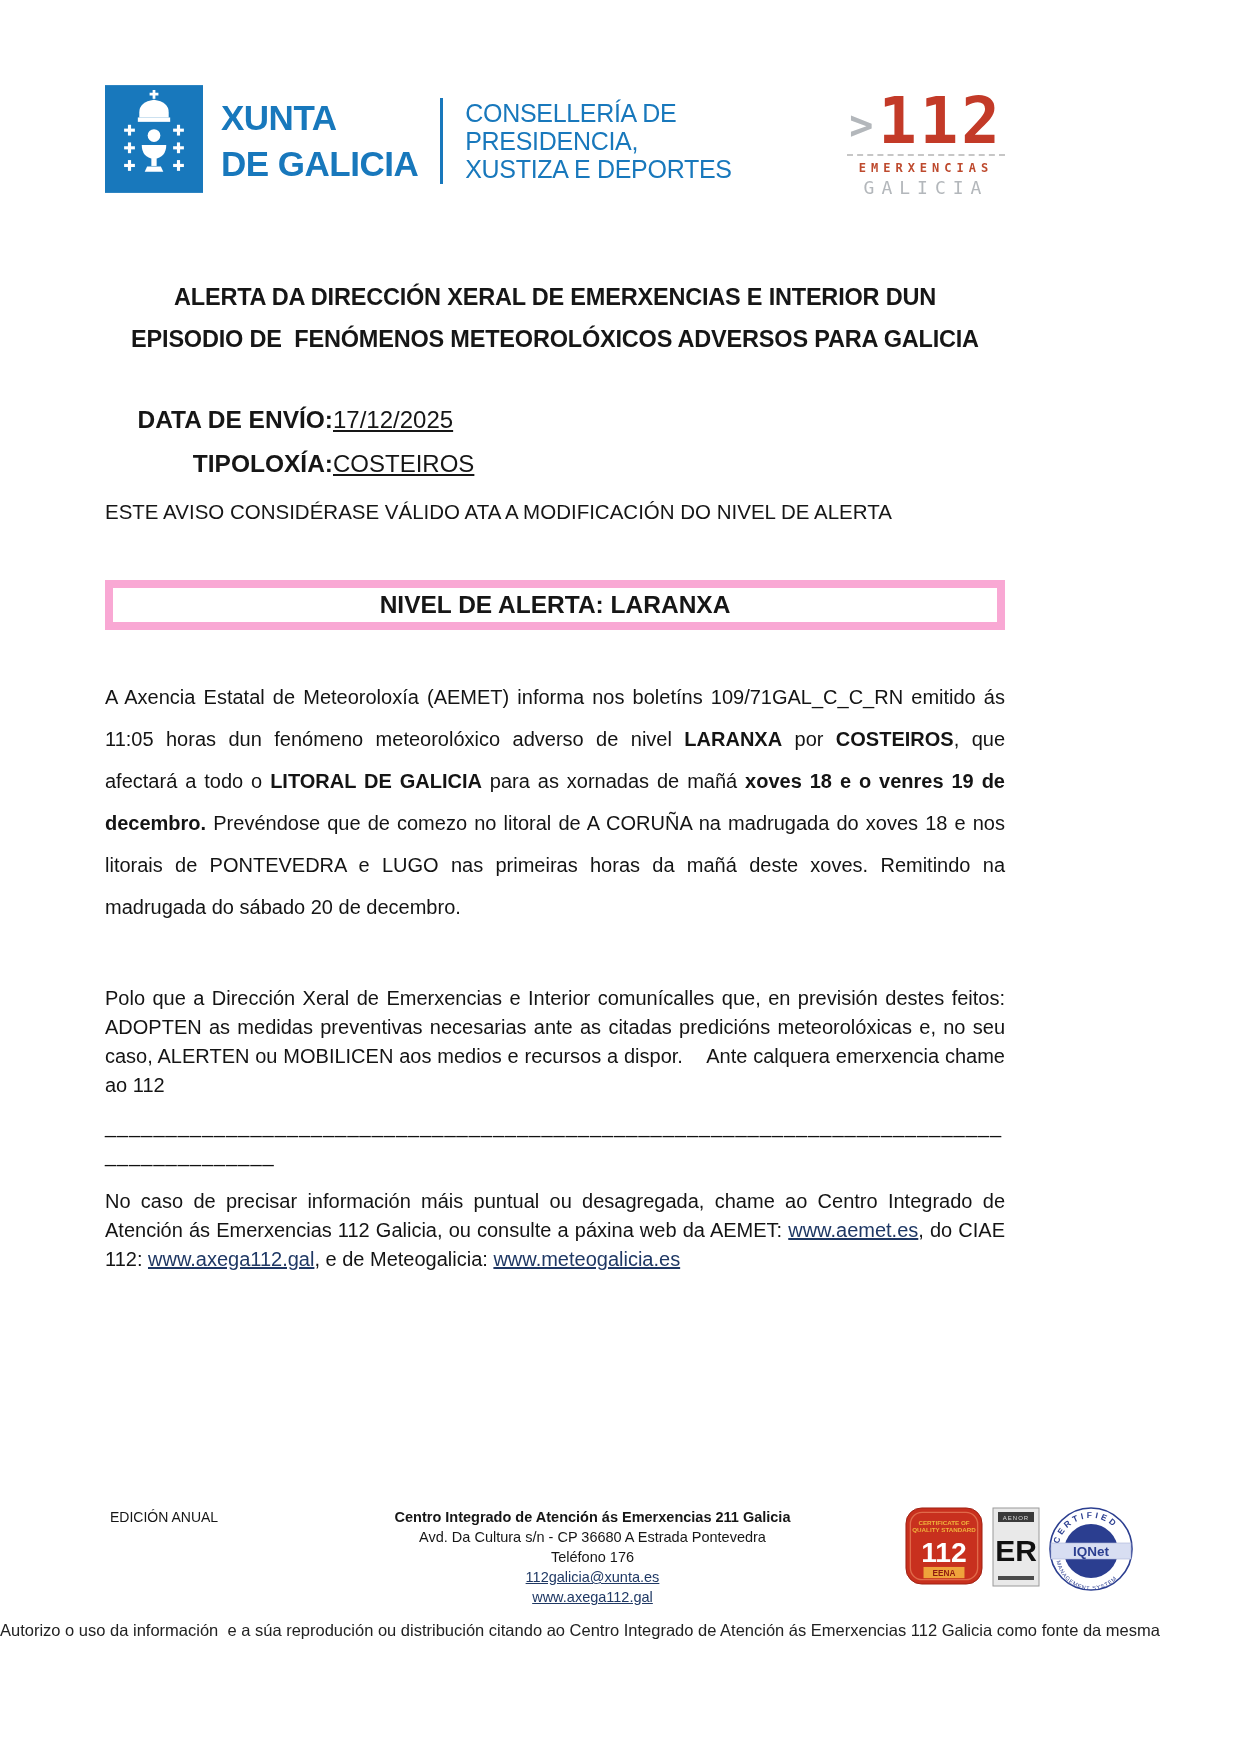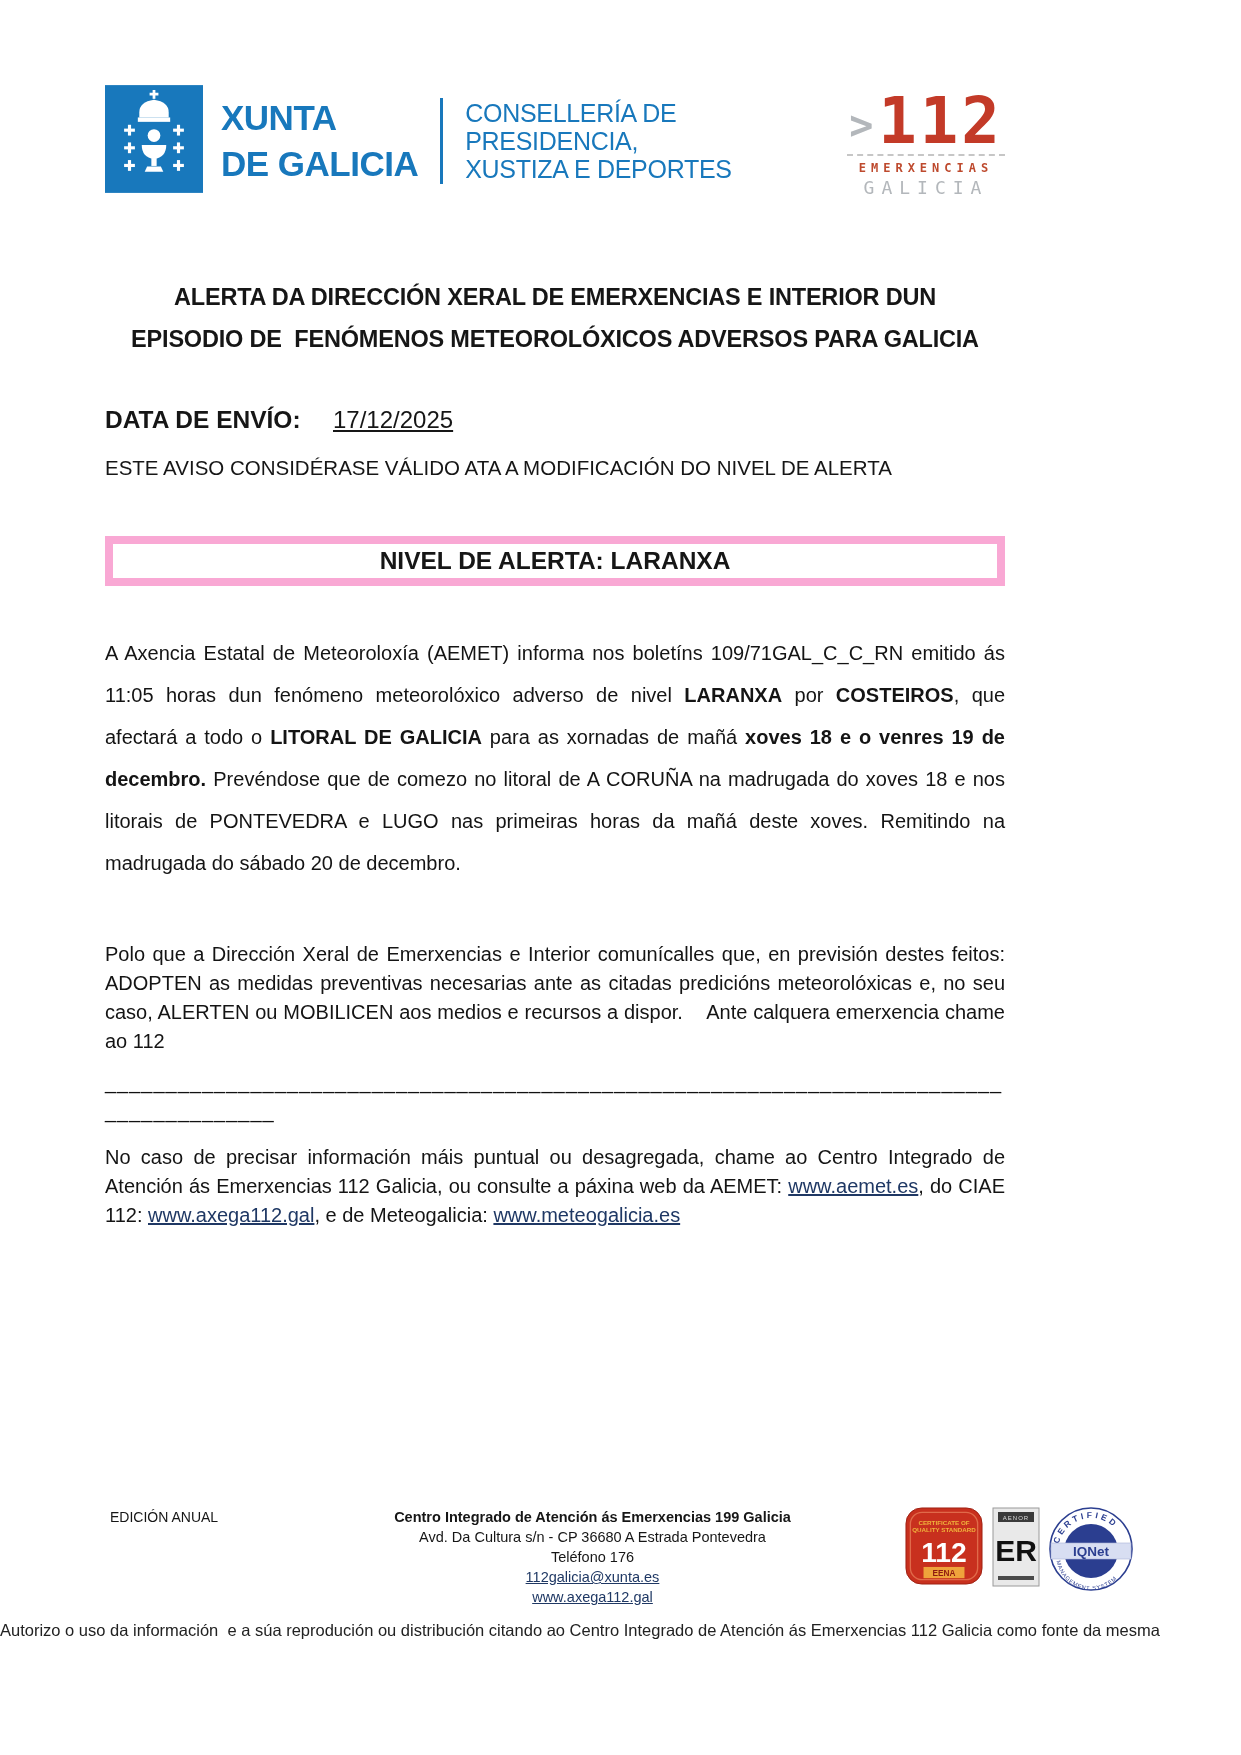--- a/index.html
+++ b/index.html
@@ -27,21 +27,21 @@
   .l112-chev{ color:var(--gray_112,#B3B7BB); font-family:"DejaVu Sans Mono",monospace; font-weight:700; font-size:40px; line-height:52px; margin-right:5px; }
   .l112-num{ color:var(--red_112,#C33A28); font-family:"DejaVu Sans Mono",monospace; font-weight:700; font-size:64px; line-height:60px; letter-spacing:3px; }
   .l112-dash{ width:158px; border-top:2px dashed #c6c6c6; margin:3px 0 5px; }
   .l112-emer{ color:var(--orange_emerxencias,#BE4A2E); font-family:"DejaVu Sans Mono",monospace; font-weight:700; font-size:12px; letter-spacing:5px; }
   .l112-gal{ color:var(--gray_112,#B3B7BB); font-family:"DejaVu Sans Mono",monospace; font-weight:400; font-size:18px; letter-spacing:7px; margin-top:2px; }
 
   
   .title{ margin-top:78px; text-align:center; font-weight:700; font-size:23.5px; line-height:42px; letter-spacing:-0.2px; }
   .meta-row{ margin-top:46px; display:flex; align-items:baseline; }
   .meta-row + .meta-row{ margin-top:16px; }
-  .meta-label{ display:inline-block; width:228px; font-weight:700; font-size:24.5px; }
+  .meta-label{ display:inline-block; width:228px; font-weight:700; font-size:24.5px;text-align:right; }
   .meta-value{ font-size:24px;text-decoration:underline; }
   .validity{ margin-top:22px; font-size:20.5px; }
 
   .alert-box{
     margin-top:56px; border:8px solid #f9a8d4; height:50px;
     display:flex; align-items:center; justify-content:center;
     font-weight:700; font-size:24.5px;
   }
 
   
@@ -128,20 +128,24 @@
 
     <div class="title">
       <div>ALERTA DA DIRECCIÓN XERAL DE EMERXENCIAS E INTERIOR DUN</div>
       <div>EPISODIO DE &nbsp;FENÓMENOS METEOROLÓXICOS ADVERSOS PARA GALICIA</div>
     </div>
 
     <div class="meta-row">
       <span class="meta-label">DATA DE ENVÍO:</span>
       <span class="meta-value">17/12/2025</span>
     </div>
+    <div class="meta-row">
+      <span class="meta-label">TIPOLOXÍA:</span>
+      <span class="meta-value">COSTEIROS</span>
+    </div>
     <div class="validity">ESTE AVISO CONSIDÉRASE VÁLIDO ATA A MODIFICACIÓN DO NIVEL DE ALERTA</div>
 
     <div class="alert-box">
       <span>NIVEL DE ALERTA: LARANXA</span>
     </div>
 
     <p class="para para-wide p1"><span>A Axencia Estatal de Meteoroloxía (AEMET) informa nos boletíns 109/71GAL_C_C_RN emitido ás 11:05 horas dun fenómeno meteorolóxico adverso de nivel </span><b>LARANXA</b><span> por </span><b>COSTEIROS</b><span>, que afectará a todo o </span><b>LITORAL DE GALICIA</b><span> para as xornadas de mañá </span><b>xoves 18 e o venres 19 de decembro.</b><span> Prevéndose que de comezo no litoral de A CORUÑA na madrugada do xoves 18 e nos litorais de PONTEVEDRA e LUGO nas primeiras horas da mañá deste xoves. Remitindo na madrugada do sábado 20 de decembro.</span></p>
 
 
     <p class="para para-tight p3">Polo que a Dirección Xeral de Emerxencias e Interior comunícalles que, en previsión destes feitos: ADOPTEN as medidas preventivas necesarias ante as citadas predicións meteorolóxicas e, no seu caso, ALERTEN ou MOBILICEN aos medios e recursos a dispor. &nbsp; &nbsp;Ante calquera emerxencia chame ao 112</p>
@@ -149,21 +153,21 @@
     <div class="separator">________________________________________________________________________________________</div>
 
     <p class="para para-tight p4"><span>No caso de precisar información máis puntual ou desagregada, chame ao Centro Integrado de Atención ás Emerxencias 112 Galicia, ou consulte a páxina web da AEMET: </span><a class="doclink" href="#">www.aemet.es</a><span>, do CIAE 112: </span><a class="doclink" href="#">www.axega112.gal</a><span>, e de Meteogalicia: </span><a class="doclink" href="#">www.meteogalicia.es</a></p>
 
   </div>
 
   <div class="footer">
     <div class="footer-row">
       <div class="edition">EDICIÓN ANUAL</div>
       <div class="center-block">
-        <div class="org">Centro Integrado de Atención ás Emerxencias 199 Galicia</div>
+        <div class="org">Centro Integrado de Atención ás Emerxencias 211 Galicia</div>
         <div>Avd. Da Cultura s/n - CP 36680 A Estrada Pontevedra</div>
         <div>Teléfono 176</div>
         <div><a class="doclink" href="#">112galicia@xunta.es</a></div>
         <div><a class="doclink" href="#">www.axega112.gal</a></div>
       </div>
       <div class="badges">
         <span>
           <svg viewBox="0 0 80 80" width="78" height="78">
             <rect x="1" y="1" width="78" height="78" rx="16" fill="#C8301E" stroke="#9d2013"></rect>
             <rect x="5.5" y="5.5" width="69" height="69" rx="12" fill="none" stroke="#E06A4A" stroke-width="1.4"></rect>

